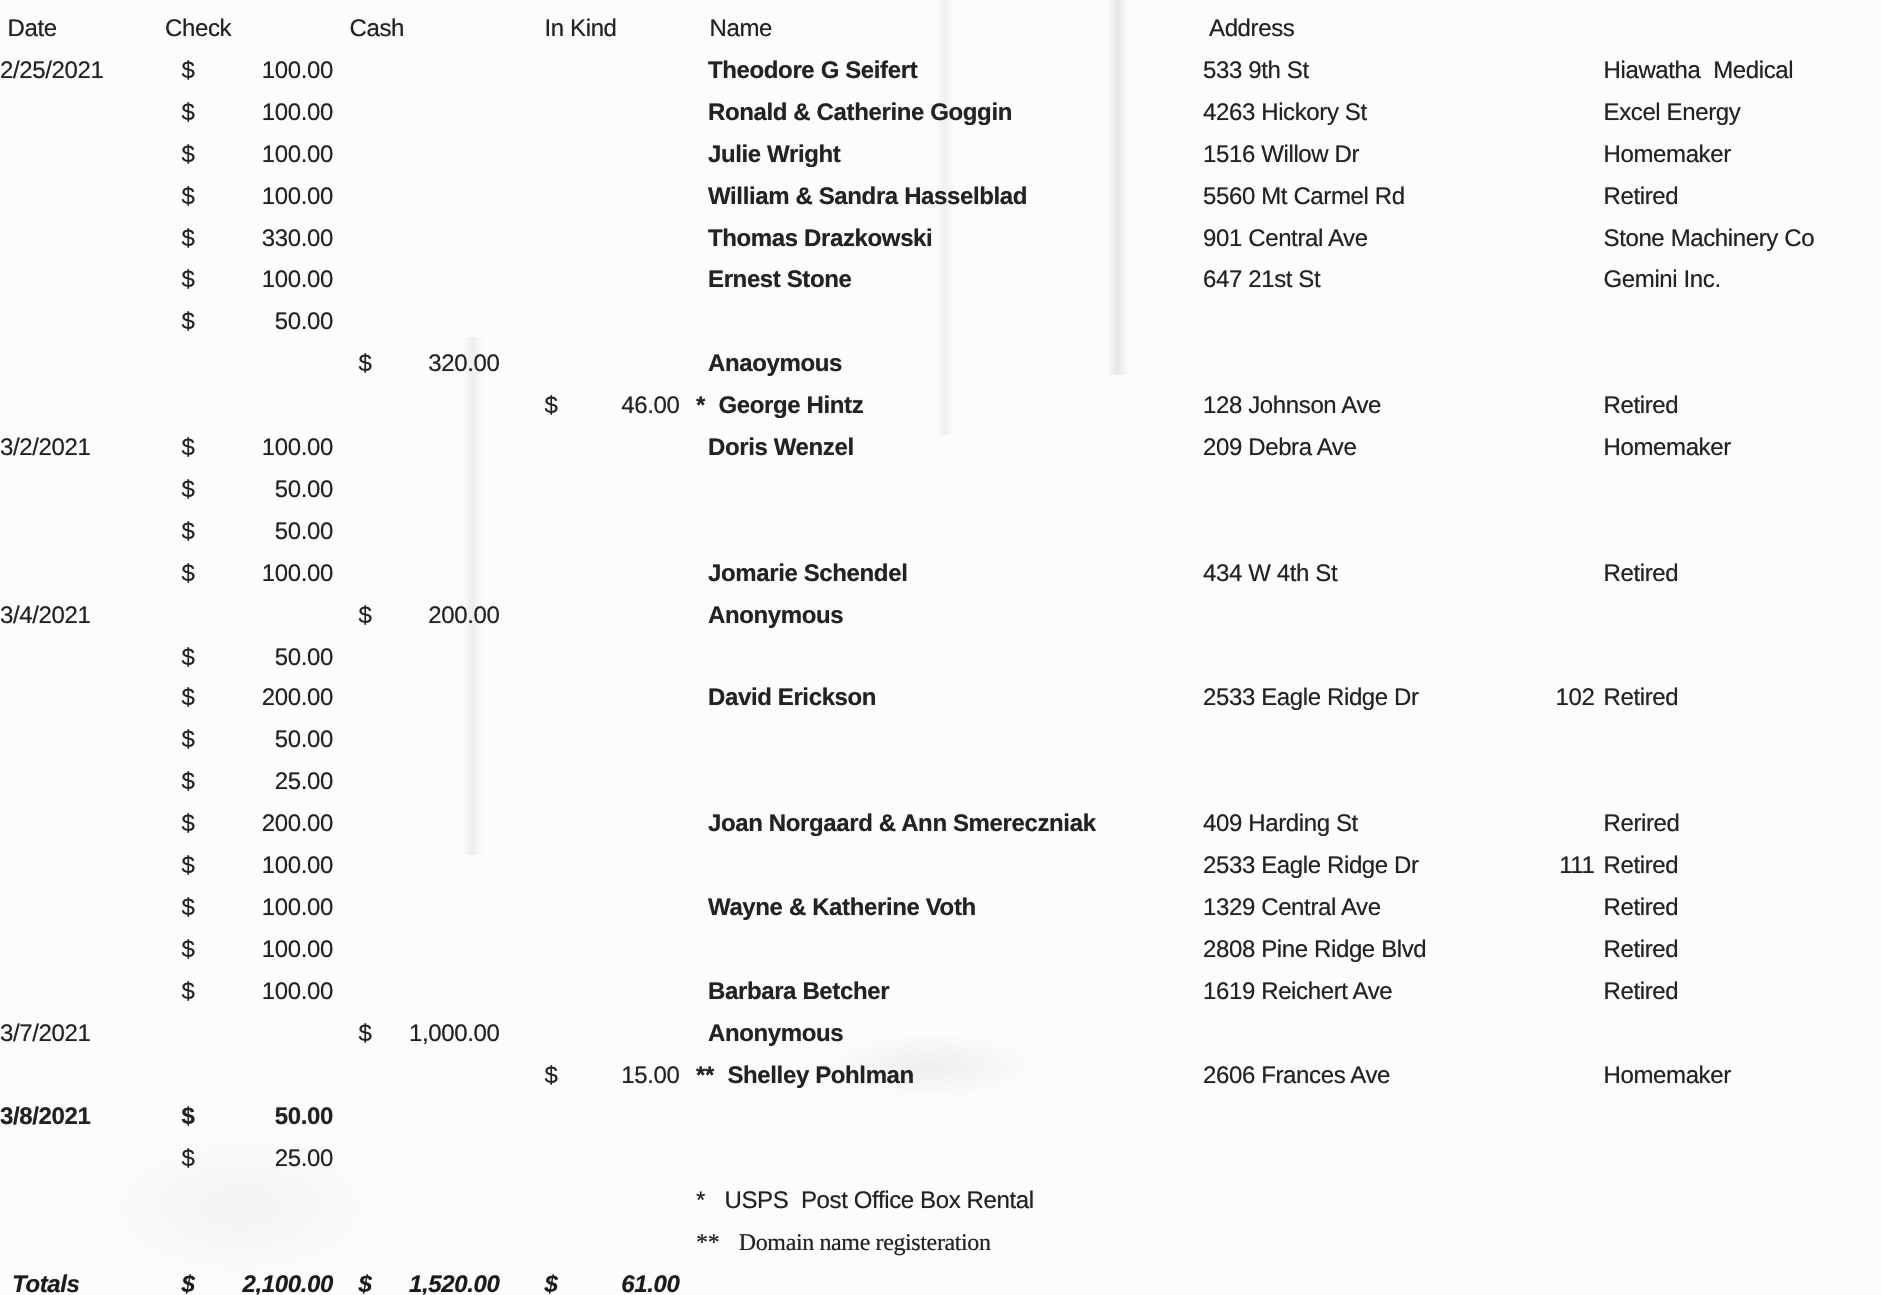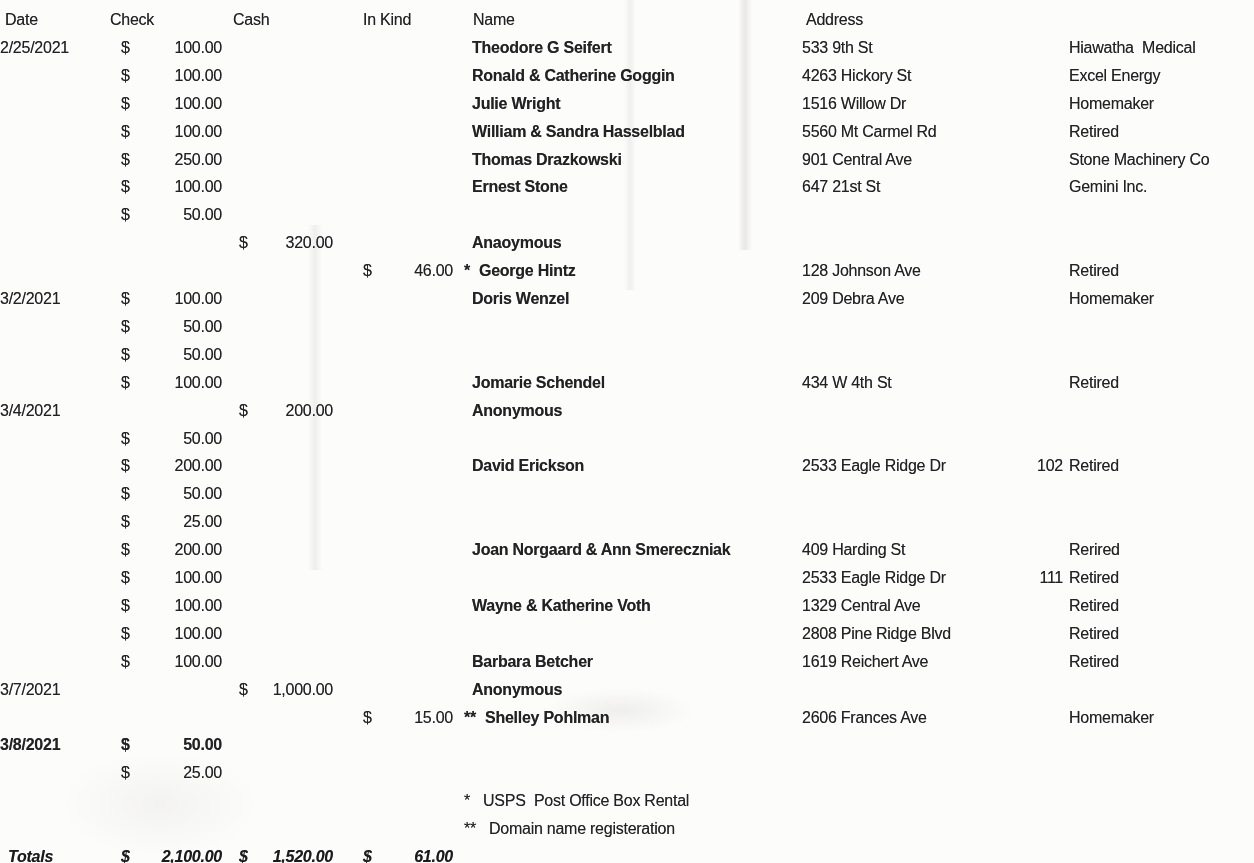--- a/index.html
+++ b/index.html
@@ -38,21 +38,21 @@
   .name-box    { left: 472px; font-weight: bold; }
   .name-box.marked { left: 464px; }
   .marker      { margin-right: 9px; }
   .addr-box    { left: 802px; }
   .unit-box    { left: 1000px; width: 63px; text-align: right; }
   .occ-box     { left: 1069px; }
   .footnote-box{ left: 464px; }
   .footnote-box .marker { margin-right: 13px; }
   .row-header  { top: 6px; }
   .row-foot-1  { top: 787px; }
-  .row-foot-2  { top: 815px; }
+  .row-foot-2  { top: 815px; font-family: Liberation Serif, serif; }
   .row-totals  { top: 843px; }
   .row-totals .cell { font-weight: bold; font-style: italic; color: #1b1b1e; }
   .totals-label { left: 8px; }
   .artifact { position: absolute; pointer-events: none; }
   .art-streak-1 { left: 738px; top: 0; width: 14px; height: 250px;
     background: linear-gradient(to right, rgba(0,0,0,0), rgba(185,183,178,0.30), rgba(0,0,0,0)); }
   .art-streak-2 { left: 624px; top: 0; width: 12px; height: 290px;
     background: linear-gradient(to right, rgba(0,0,0,0), rgba(195,193,188,0.22), rgba(0,0,0,0)); }
   .art-streak-3 { left: 308px; top: 225px; width: 14px; height: 345px;
     background: linear-gradient(to right, rgba(0,0,0,0), rgba(198,196,191,0.25), rgba(0,0,0,0)); }
@@ -95,21 +95,21 @@
     <span class="cell cur-cash">$</span>
     <span class="cell amt-cash">1,520.00</span>
     <span class="cell cur-inkind">$</span>
     <span class="cell amt-inkind">61.00</span>
   </div>
 
 <div class="row" style="top: 33.9px;"><span class="cell date-box">2/25/2021</span><span class="cell cur-check">$</span><span class="cell amt-check">100.00</span><span class="cell name-box"><span>Theodore G Seifert</span></span><span class="cell addr-box">533 9th St</span><span class="cell occ-box">Hiawatha  Medical</span></div>
     <div class="row" style="top: 61.8px;"><span class="cell cur-check">$</span><span class="cell amt-check">100.00</span><span class="cell name-box"><span>Ronald &amp; Catherine Goggin</span></span><span class="cell addr-box">4263 Hickory St</span><span class="cell occ-box">Excel Energy</span></div>
     <div class="row" style="top: 89.7px;"><span class="cell cur-check">$</span><span class="cell amt-check">100.00</span><span class="cell name-box"><span>Julie Wright</span></span><span class="cell addr-box">1516 Willow Dr</span><span class="cell occ-box">Homemaker</span></div>
     <div class="row" style="top: 117.6px;"><span class="cell cur-check">$</span><span class="cell amt-check">100.00</span><span class="cell name-box"><span>William &amp; Sandra Hasselblad</span></span><span class="cell addr-box">5560 Mt Carmel Rd</span><span class="cell occ-box">Retired</span></div>
-    <div class="row" style="top: 145.5px;"><span class="cell cur-check">$</span><span class="cell amt-check">250.00</span><span class="cell name-box"><span>Thomas Drazkowski</span></span><span class="cell addr-box">901 Central Ave</span><span class="cell occ-box">Stone Machinery Co</span></div>
+    <div class="row" style="top: 145.5px;"><span class="cell cur-check">$</span><span class="cell amt-check">330.00</span><span class="cell name-box"><span>Thomas Drazkowski</span></span><span class="cell addr-box">901 Central Ave</span><span class="cell occ-box">Stone Machinery Co</span></div>
     <div class="row" style="top: 173.4px;"><span class="cell cur-check">$</span><span class="cell amt-check">100.00</span><span class="cell name-box"><span>Ernest Stone</span></span><span class="cell addr-box">647 21st St</span><span class="cell occ-box">Gemini Inc.</span></div>
     <div class="row" style="top: 201.3px;"><span class="cell cur-check">$</span><span class="cell amt-check">50.00</span></div>
     <div class="row" style="top: 229.2px;"><span class="cell cur-cash">$</span><span class="cell amt-cash">320.00</span><span class="cell name-box"><span>Anaoymous</span></span></div>
     <div class="row" style="top: 257.1px;"><span class="cell cur-inkind">$</span><span class="cell amt-inkind">46.00</span><span class="cell name-box marked"><span class="marker">*</span><span>George Hintz</span></span><span class="cell addr-box">128 Johnson Ave</span><span class="cell occ-box">Retired</span></div>
     <div class="row" style="top: 285px;"><span class="cell date-box">3/2/2021</span><span class="cell cur-check">$</span><span class="cell amt-check">100.00</span><span class="cell name-box"><span>Doris Wenzel</span></span><span class="cell addr-box">209 Debra Ave</span><span class="cell occ-box">Homemaker</span></div>
     <div class="row" style="top: 312.9px;"><span class="cell cur-check">$</span><span class="cell amt-check">50.00</span></div>
     <div class="row" style="top: 340.8px;"><span class="cell cur-check">$</span><span class="cell amt-check">50.00</span></div>
     <div class="row" style="top: 368.7px;"><span class="cell cur-check">$</span><span class="cell amt-check">100.00</span><span class="cell name-box"><span>Jomarie Schendel</span></span><span class="cell addr-box">434 W 4th St</span><span class="cell occ-box">Retired</span></div>
     <div class="row" style="top: 396.6px;"><span class="cell date-box">3/4/2021</span><span class="cell cur-cash">$</span><span class="cell amt-cash">200.00</span><span class="cell name-box"><span>Anonymous</span></span></div>
     <div class="row" style="top: 424.5px;"><span class="cell cur-check">$</span><span class="cell amt-check">50.00</span></div>

